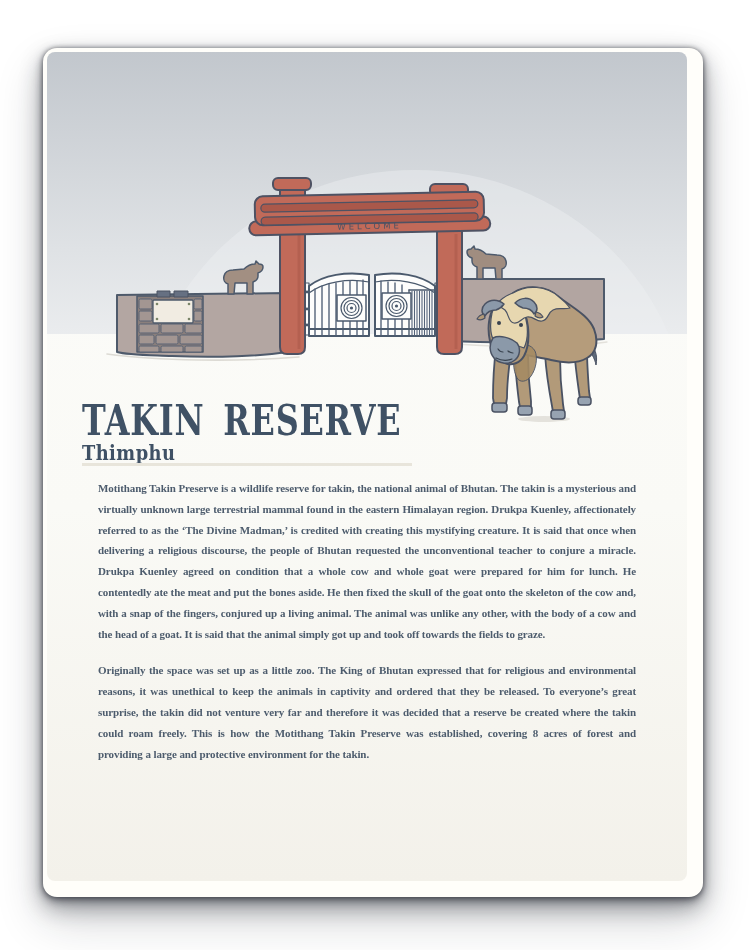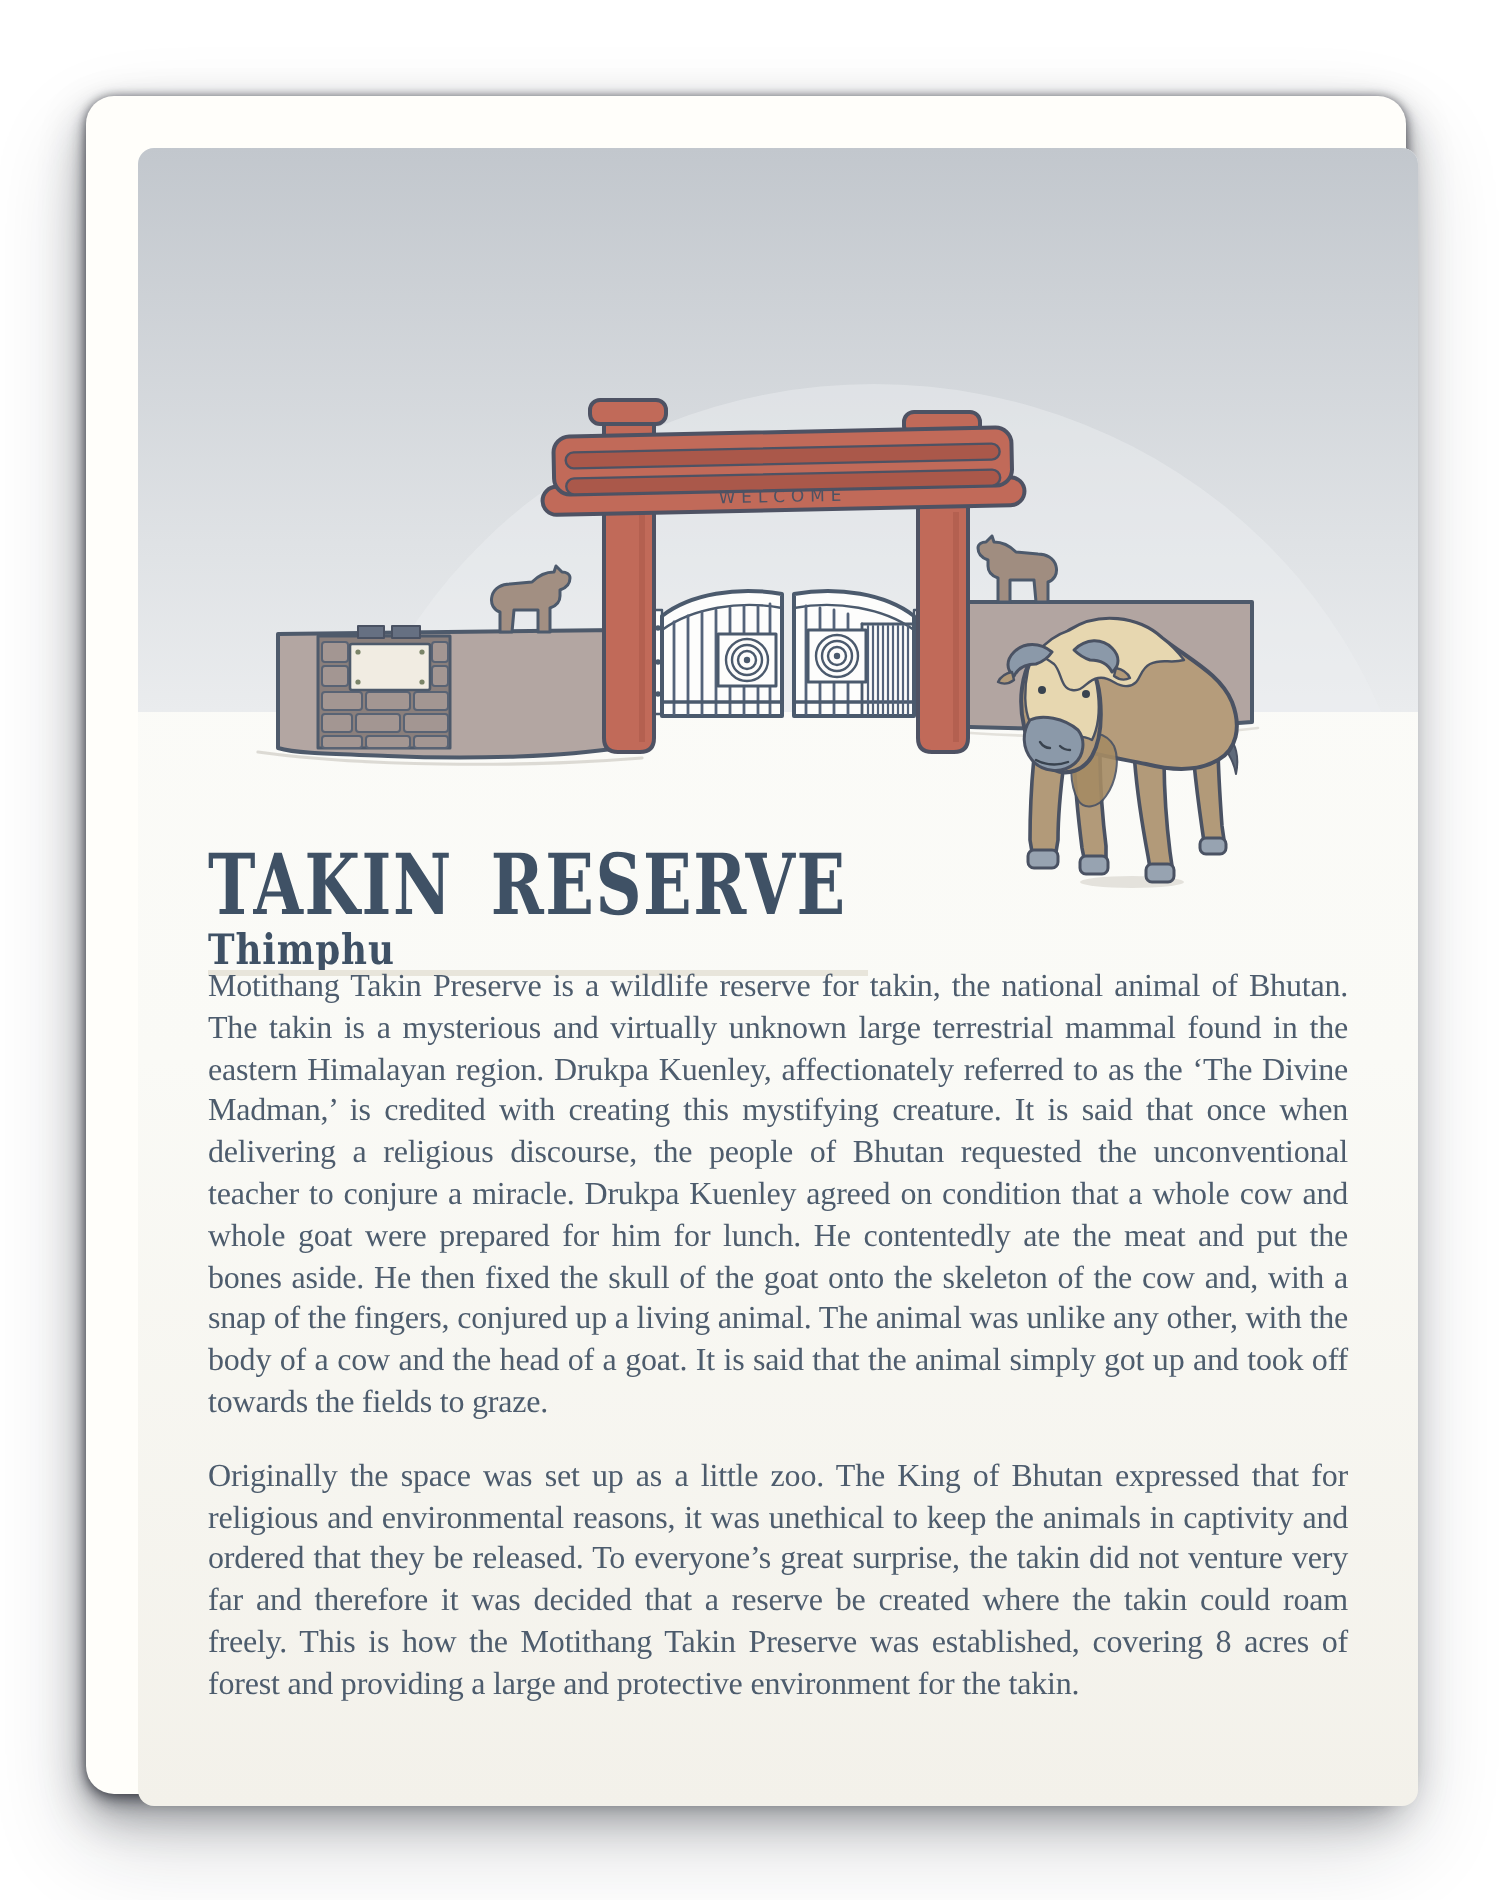--- a/index.html
+++ b/index.html
@@ -7,21 +7,21 @@
     width:750px; height:950px; position:relative;
     background:#ffffff;
     font-family:"Liberation Serif", serif;
     overflow:hidden;
   }
   .card {
     position:absolute; left:43px; top:48px;
     width:660px; height:849px; box-sizing:border-box;
     background:#fffefa;
     border-radius:14px;
-    padding:26px;
+    padding:4px;
     box-shadow: 0 0 4px rgba(25,28,38,0.45),
                 0 3px 8px rgba(25,28,38,0.55),
                 0 10px 22px rgba(25,28,38,0.42),
                 0 22px 48px rgba(25,28,38,0.20);
   }
   .card-inner {
     position:relative;
     width:640px; height:829px;
     border-radius:8px;
     overflow:hidden;
@@ -54,26 +54,27 @@
   }
   .divider {
     position:absolute; left:35px; top:411px; z-index:1;
     width:330px; height:3px;
     background:#e8e5db;
   }
   .article {
     position:absolute; left:35px; right:35px; top:410px; z-index:1;
   }
   .article p {
-    margin:0;
-    font-size:16px;
+    margin:16px;
+    font-size:11px;
     line-height:20.8px;
     letter-spacing:-0.1px;
     color:#4d5c6d;
     text-align:justify;
+    font-weight:bold;
   }
   .article p + p { margin-top:16px; }
 </style>
 </head>
 <body>
 
 <div class="card">
   <div class="card-inner">
 
     <svg class="illustration" width="640" height="380" viewBox="0 0 640 380">

